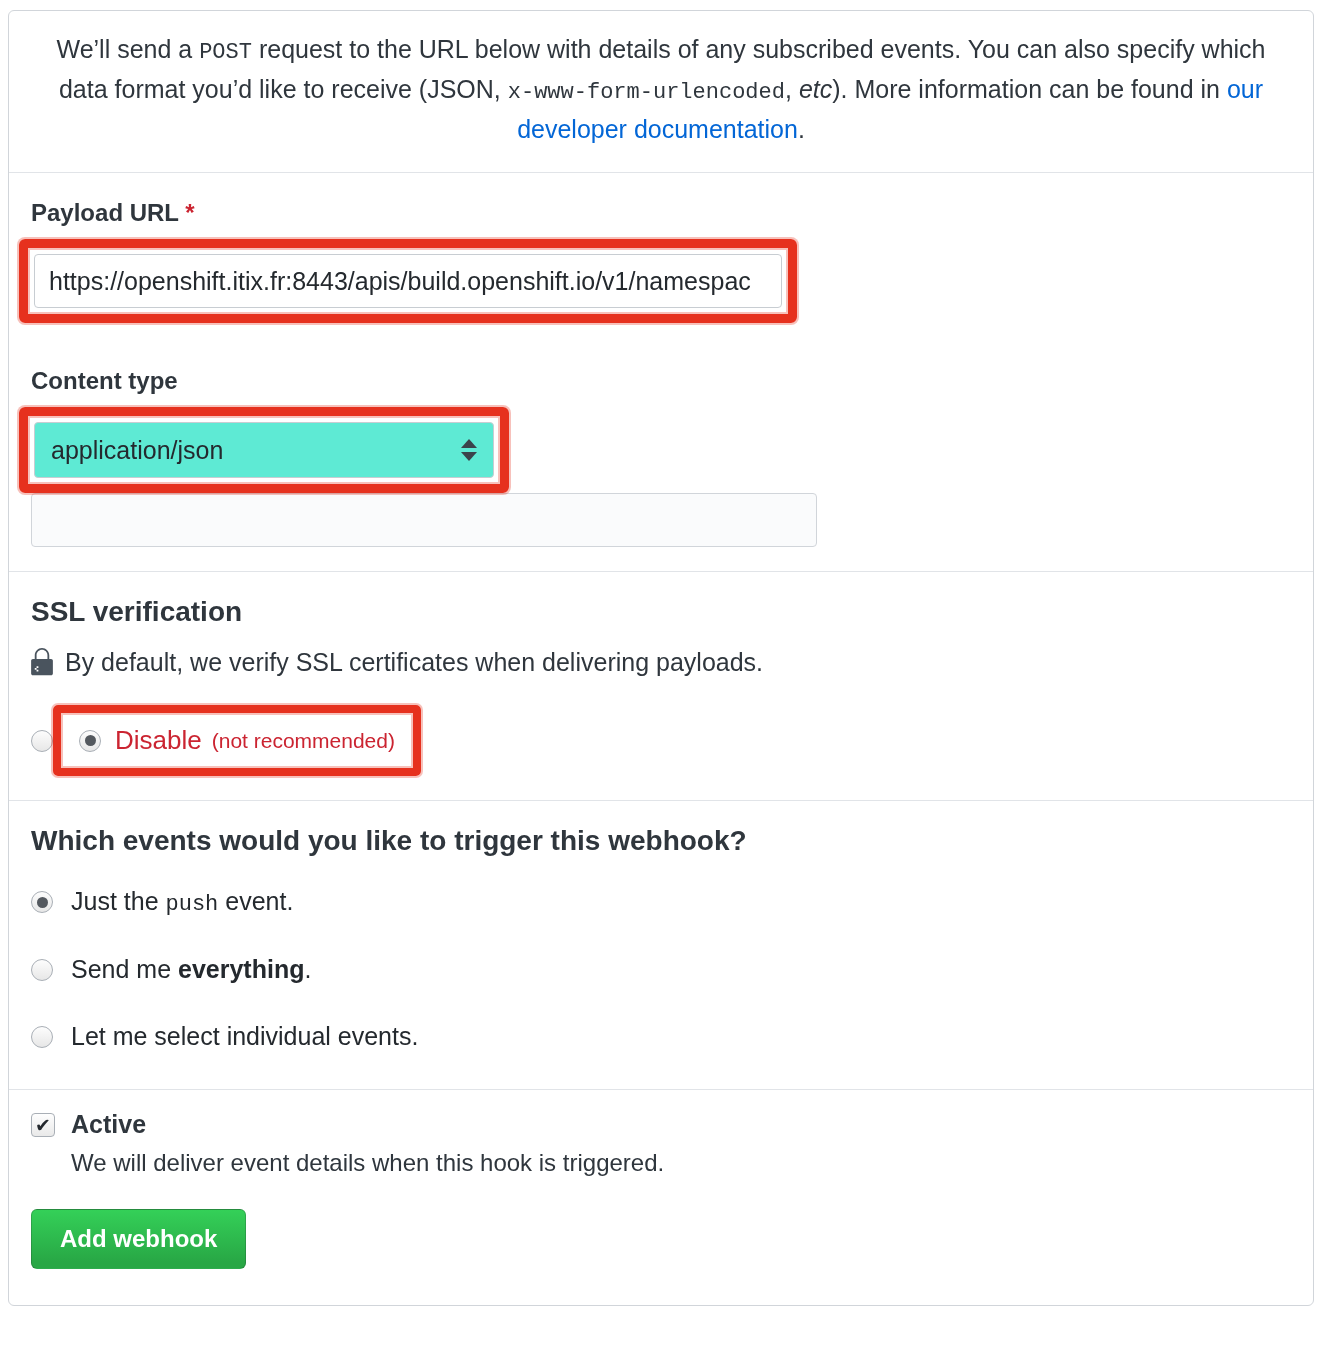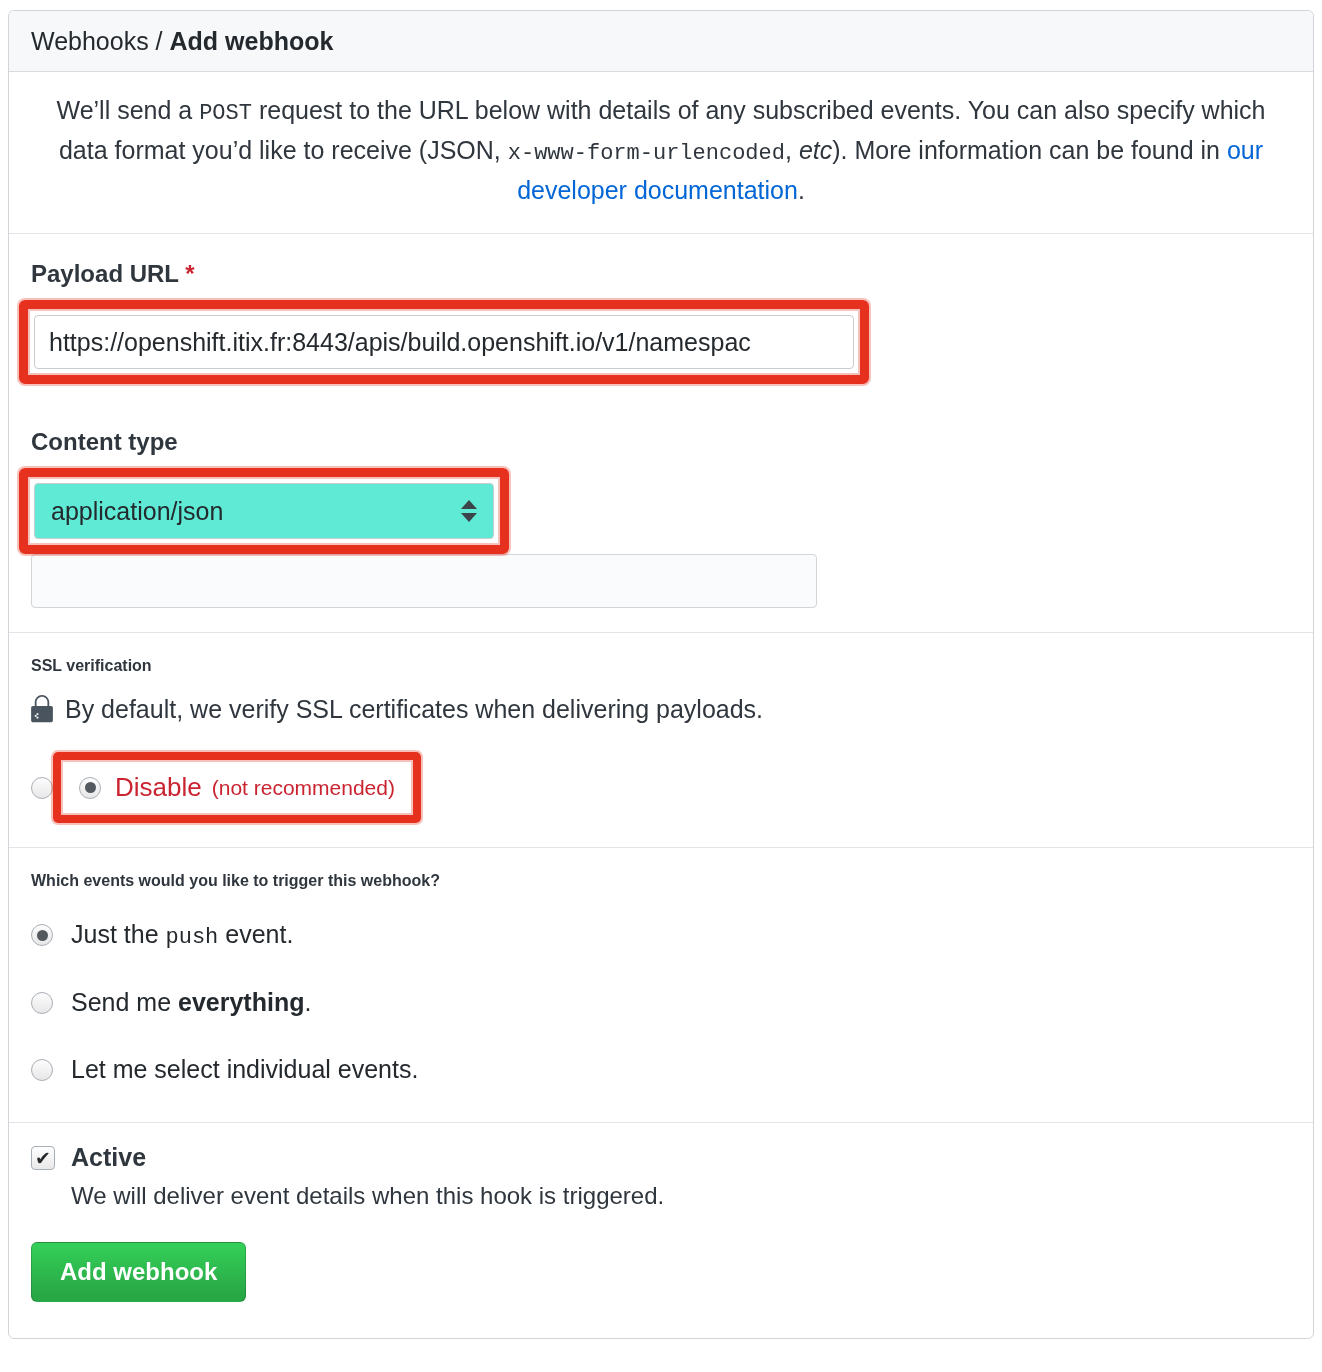--- a/index.html
+++ b/index.html
@@ -36,41 +36,41 @@
   .annotation {
     display: inline-block; border: 9px solid #e6311e; border-radius: 6px;
     padding: 6px; margin-left: -12px;
     box-shadow: 0 0 0 2px rgba(230,49,30,.30), inset 0 0 0 2px rgba(230,49,30,.30);
   }
   .text-input {
     height: 54px; font-size: 25px; padding: 0 14px; color: #24292e;
     border: 1px solid #c8cdd2; border-radius: 4px; background: #fff;
     font-family: "Liberation Sans", "DejaVu Sans", sans-serif; outline: none;
   }
-  .url-input { width: 820px; }
+  .url-input { width: 748px; }
   .secret-input { width: 786px; background: #fafbfc; border-color: #d1d5da; display: block; }
 
   .select-box {
     width: 460px; height: 56px; background: #5eead4;
     border: 1px solid #c8cdd2; border-radius: 4px;
     display: flex; align-items: center; justify-content: space-between;
     padding: 0 16px; font-size: 25px; cursor: pointer;
   }
   .caret { display: inline-flex; flex-direction: column; align-items: center; }
   .caret .up {
     width: 0; height: 0; border-left: 8px solid transparent;
     border-right: 8px solid transparent; border-bottom: 9px solid #3b434b;
     margin-bottom: 4px;
   }
   .caret .down {
     width: 0; height: 0; border-left: 8px solid transparent;
     border-right: 8px solid transparent; border-top: 9px solid #3b434b;
   }
 
-  .group-heading { font-size: 16px; font-weight: bold; margin: 4px 0 20px; color: #2f363d; }
+  .group-heading { font-size: 28px; font-weight: bold; margin: 4px 0 20px; color: #2f363d; }
   .ssl-note { display: flex; align-items: center; gap: 12px; font-size: 25px; margin-bottom: 28px; color: #2f363d; }
   .lock-icon { flex: 0 0 auto; }
 
   .radio {
     width: 22px; height: 22px; border-radius: 50%;
     border: 1px solid #a9afb6; background: linear-gradient(#fdfdfd, #e7e7e7);
     display: inline-flex; align-items: center; justify-content: center;
     flex: 0 0 auto; cursor: pointer;
   }
   .radio.selected::after {
@@ -111,23 +111,20 @@
     background: linear-gradient(-180deg, #34d058 0%, #28a745 90%);
     border: 1px solid rgba(27, 31, 35, 0.2); border-radius: 6px; cursor: pointer;
     font-family: "Liberation Sans", "DejaVu Sans", sans-serif;
   }
 </style>
 </head>
 <body>
 
 <div class="container">
 
-  <div class="header">
-    <span>Webhooks</span><span> / </span><span class="crumb-current">Add webhook</span>
-  </div>
 
   <div class="section">
     <p class="intro"><span>We’ll send a </span><code>POST</code><span> request to the URL below with details of any subscribed events. You can also specify which data format you’d like to receive (JSON, </span><code>x-www-form-urlencoded</code><span>, </span><em>etc</em><span>). More information can be found in </span><a class="link">our developer documentation</a><span>.</span></p>
   </div>
 
   <div class="section">
     <div class="field-label">
       <span>Payload URL</span>
       <span class="required">*</span>
     </div>

